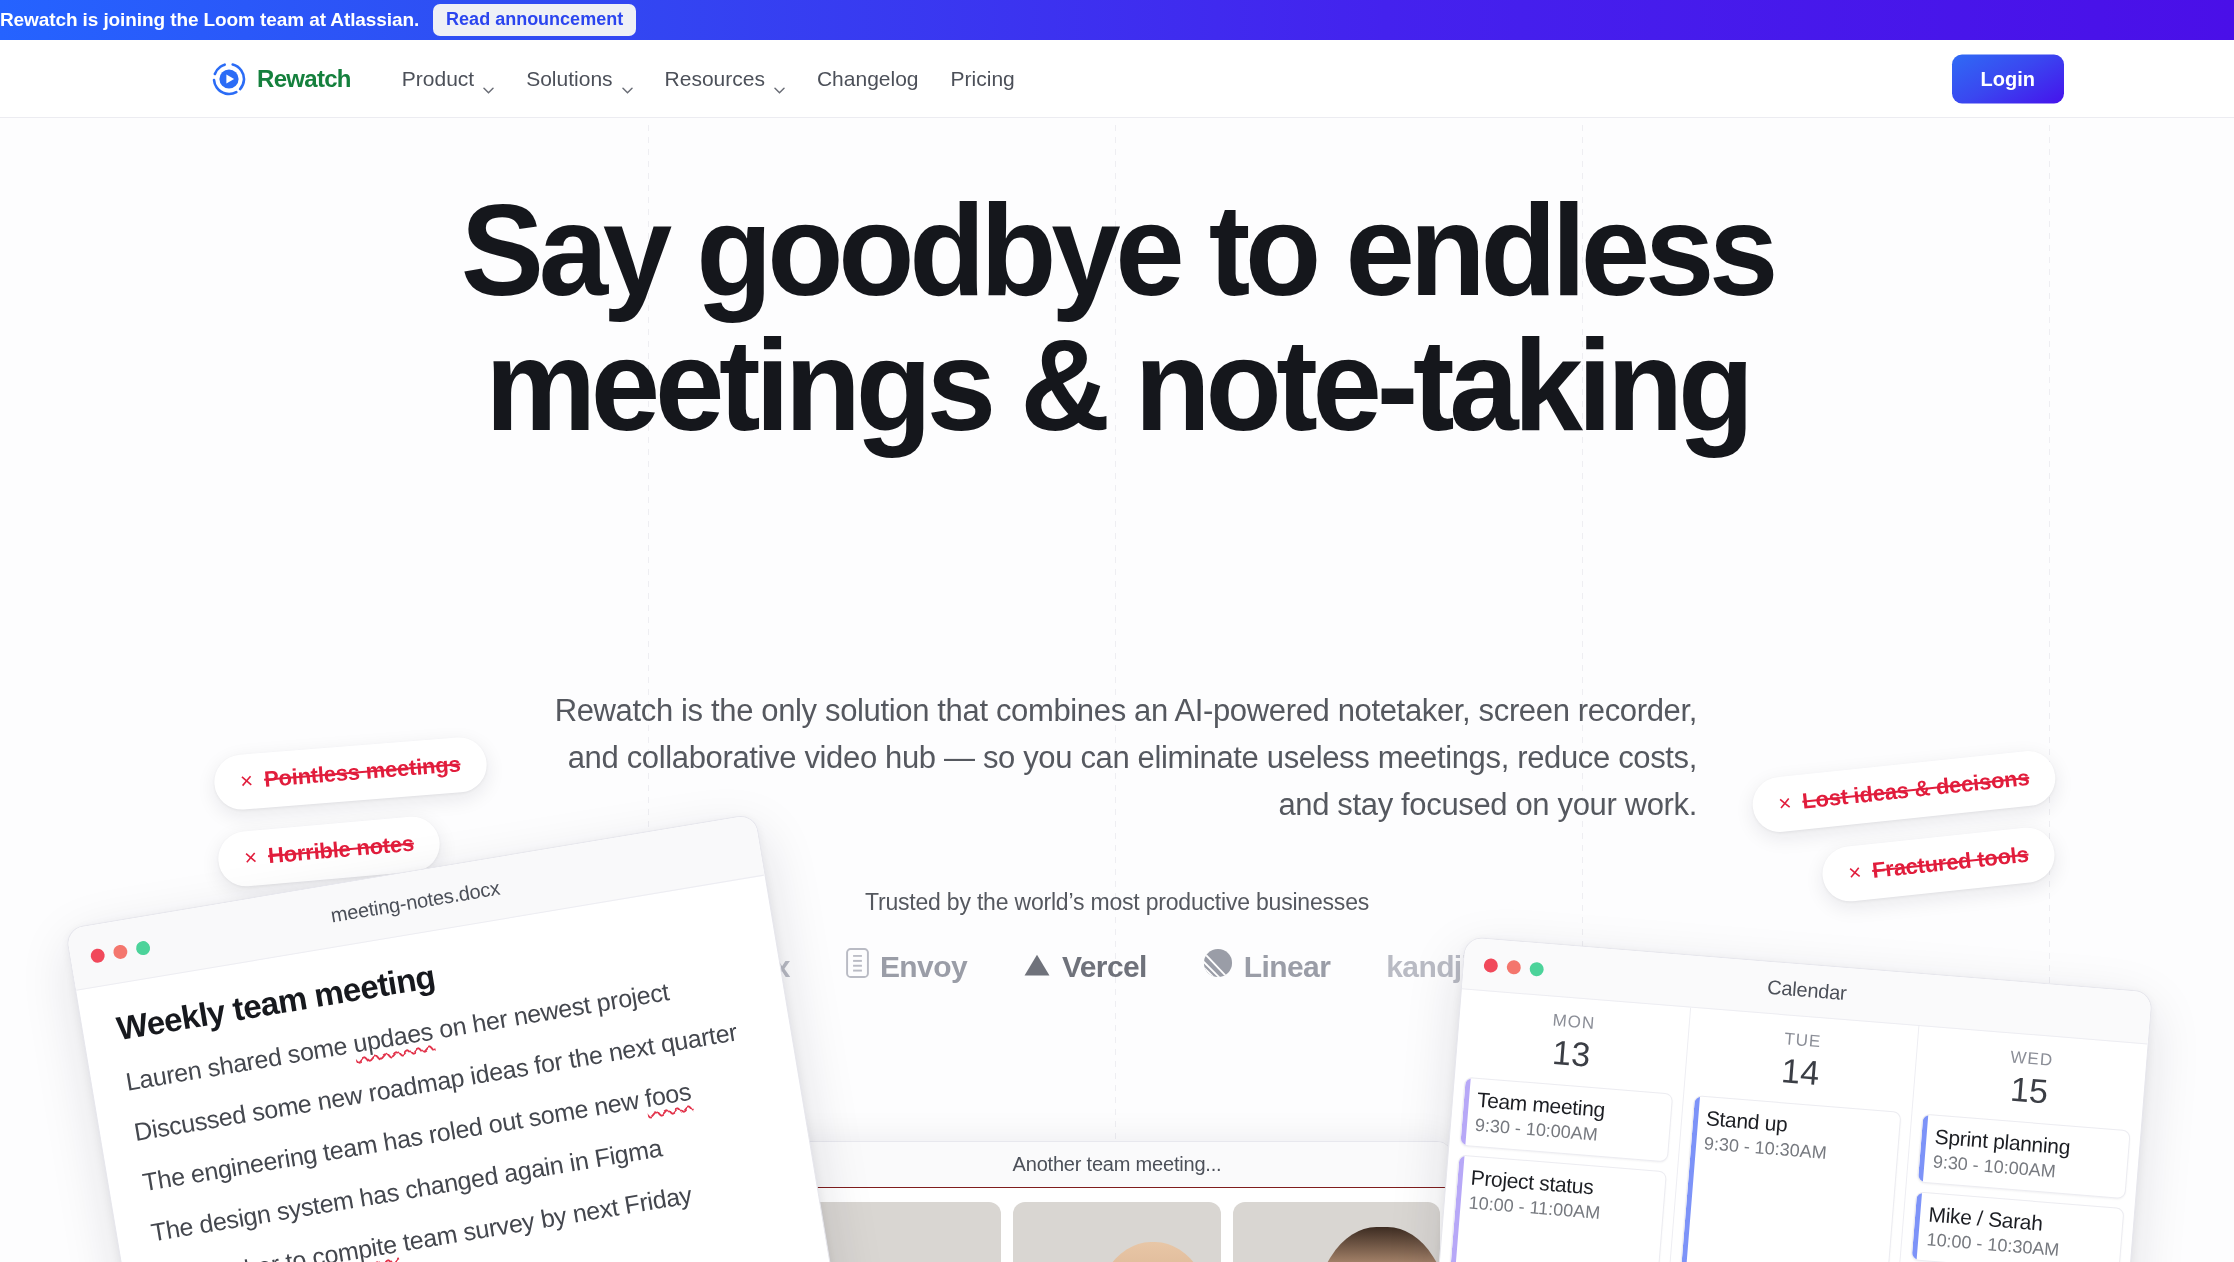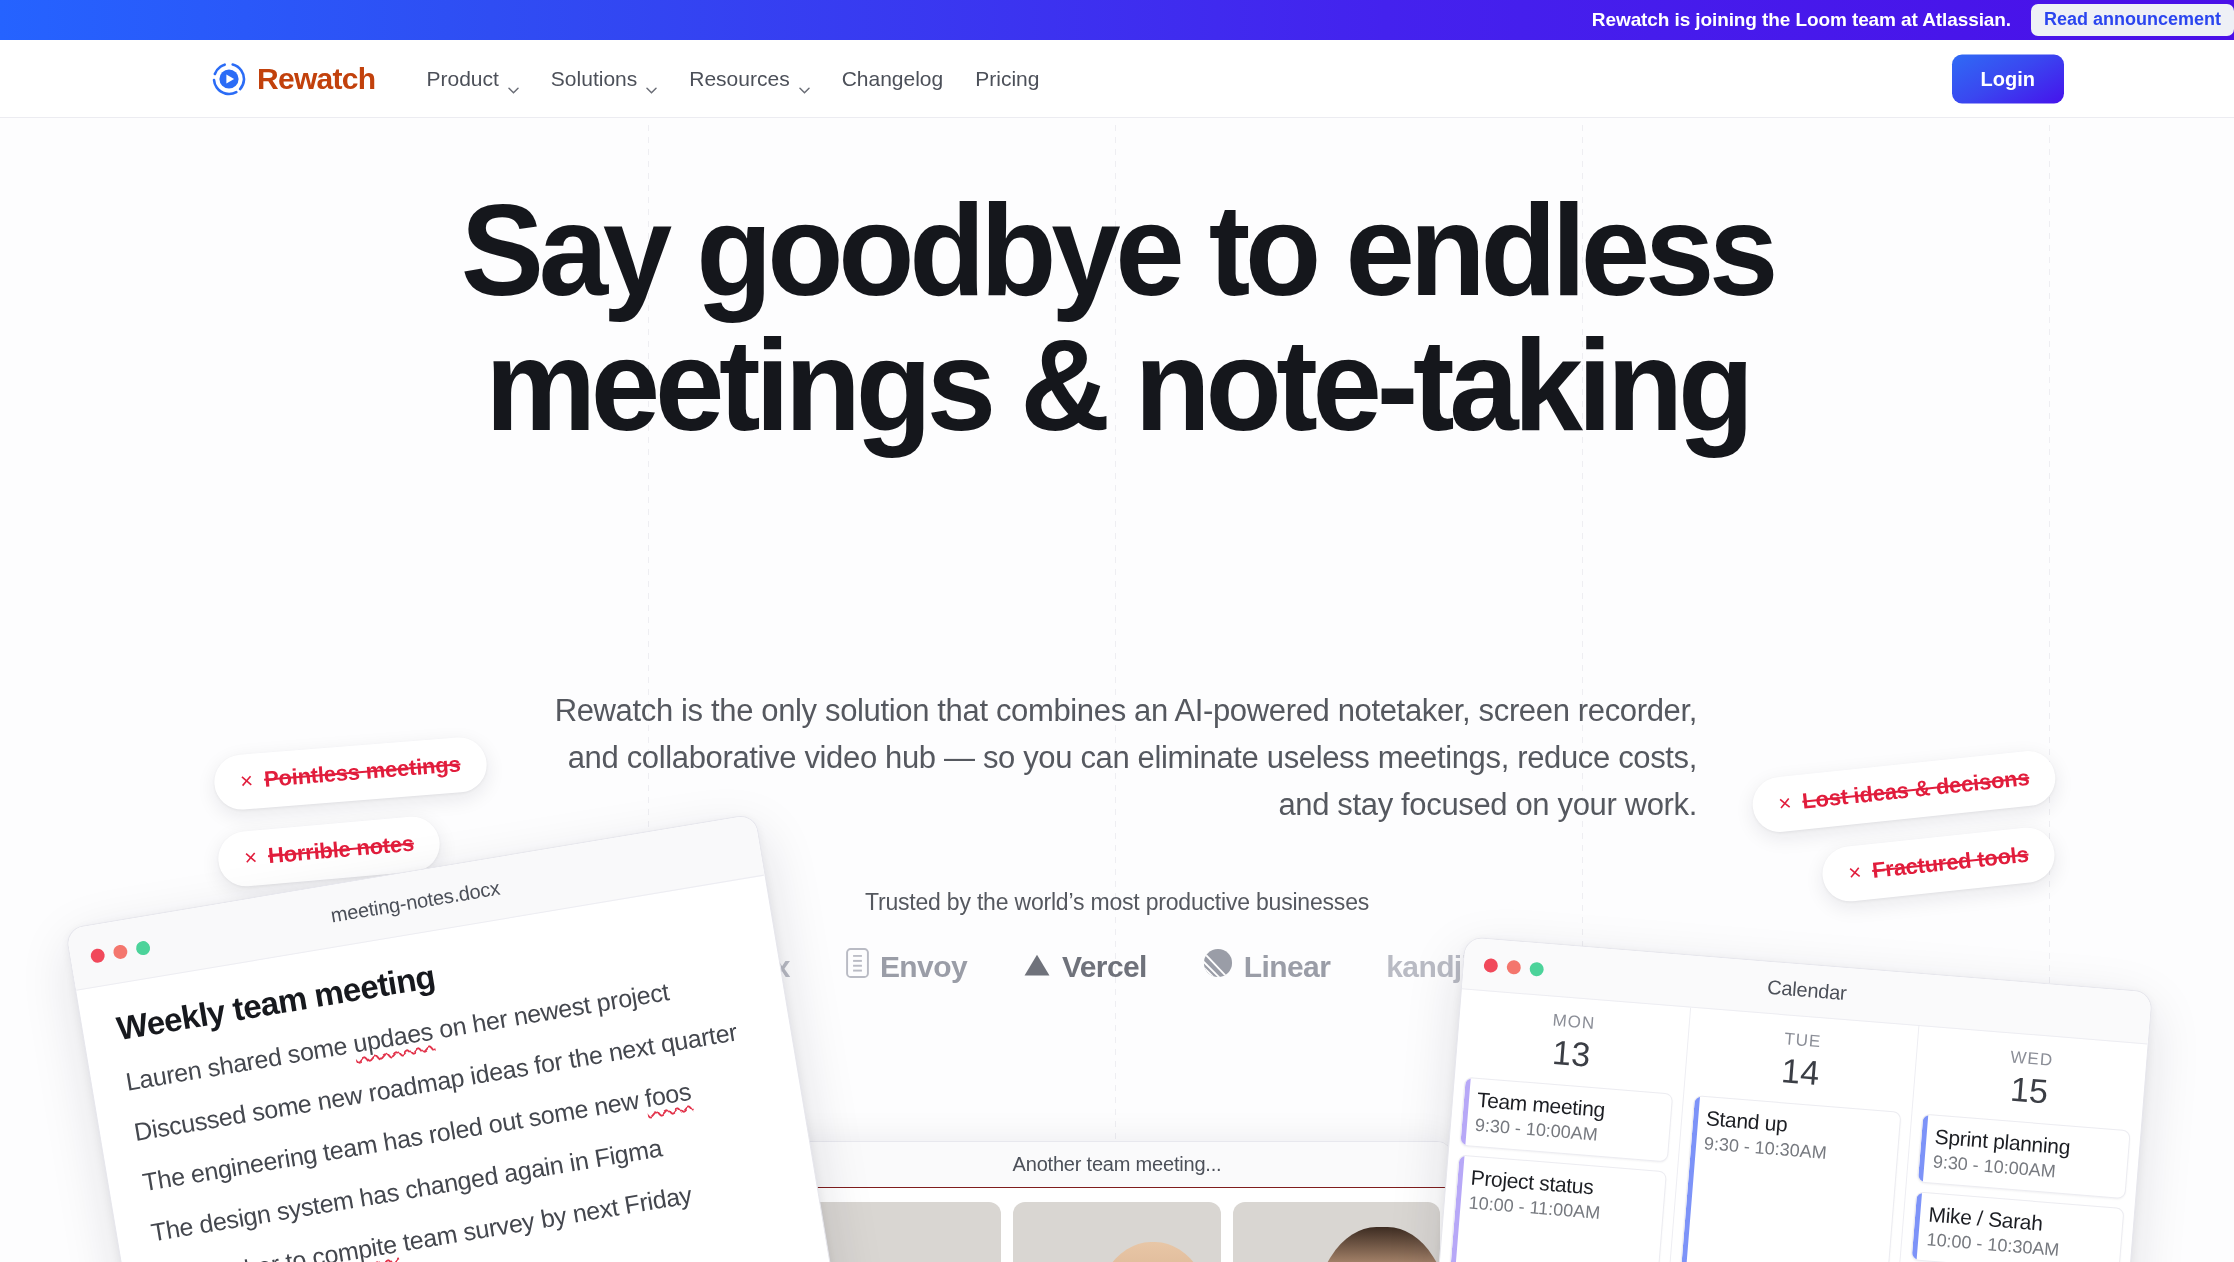--- a/index.html
+++ b/index.html
@@ -14,21 +14,21 @@
     width: 2234px; height: 1262px;
     overflow: hidden;
     background: #fdfdfe;
   }
 
   
   #announce {
     position: absolute; top: 0; left: 0;
     width: 2234px; height: 40px;
     background: linear-gradient(90deg, #2563ff 0%, #2f4df3 22%, #4422ee 62%, #4a0fe8 100%);
-    display: flex; align-items: center; justify-content: flex-end; gap: 12px;
+    display: flex; align-items: center; justify-content: flex-start; gap: 6px;
     z-index: 60;
   }
   #announce .msg {
     color: #ffffff; font-size: 19px; font-weight: 700; letter-spacing: -0.1px;
   }
   #announce .cta {
     background: #eef0f6; color: #2b45ef;
     font-size: 18px; font-weight: 700;
     border: none; border-radius: 7px;
     padding: 6px 13px 7px; cursor: pointer;
@@ -44,21 +44,21 @@
     border-bottom: 1px solid #ececf1;
     display: flex; align-items: center;
     z-index: 55;
   }
   #brand {
     display: flex; align-items: center; gap: 11px;
     margin-left: 212px; cursor: pointer;
   }
   #brand .logo-mark { width: 34px; height: 34px; display: block; }
   #brand .wordmark {
-    font-size: 30px; font-weight: 700; color: #c2410c; letter-spacing: -0.7px;
+    font-size: 24px; font-weight: 700; color: #15803d; letter-spacing: -0.7px;
   }
   #nav { display: flex; align-items: center; margin-left: 35px; }
   #nav .nav-item {
     display: flex; align-items: center; gap: 9px;
     font-size: 21px; color: #4c5059;
     padding: 8px 16px; cursor: pointer; white-space: nowrap;
   }
   .chev { width: 11px; height: 7px; display: block; }
   #login-btn {
     position: absolute; right: 170px; top: 50%; transform: translateY(-50%);

